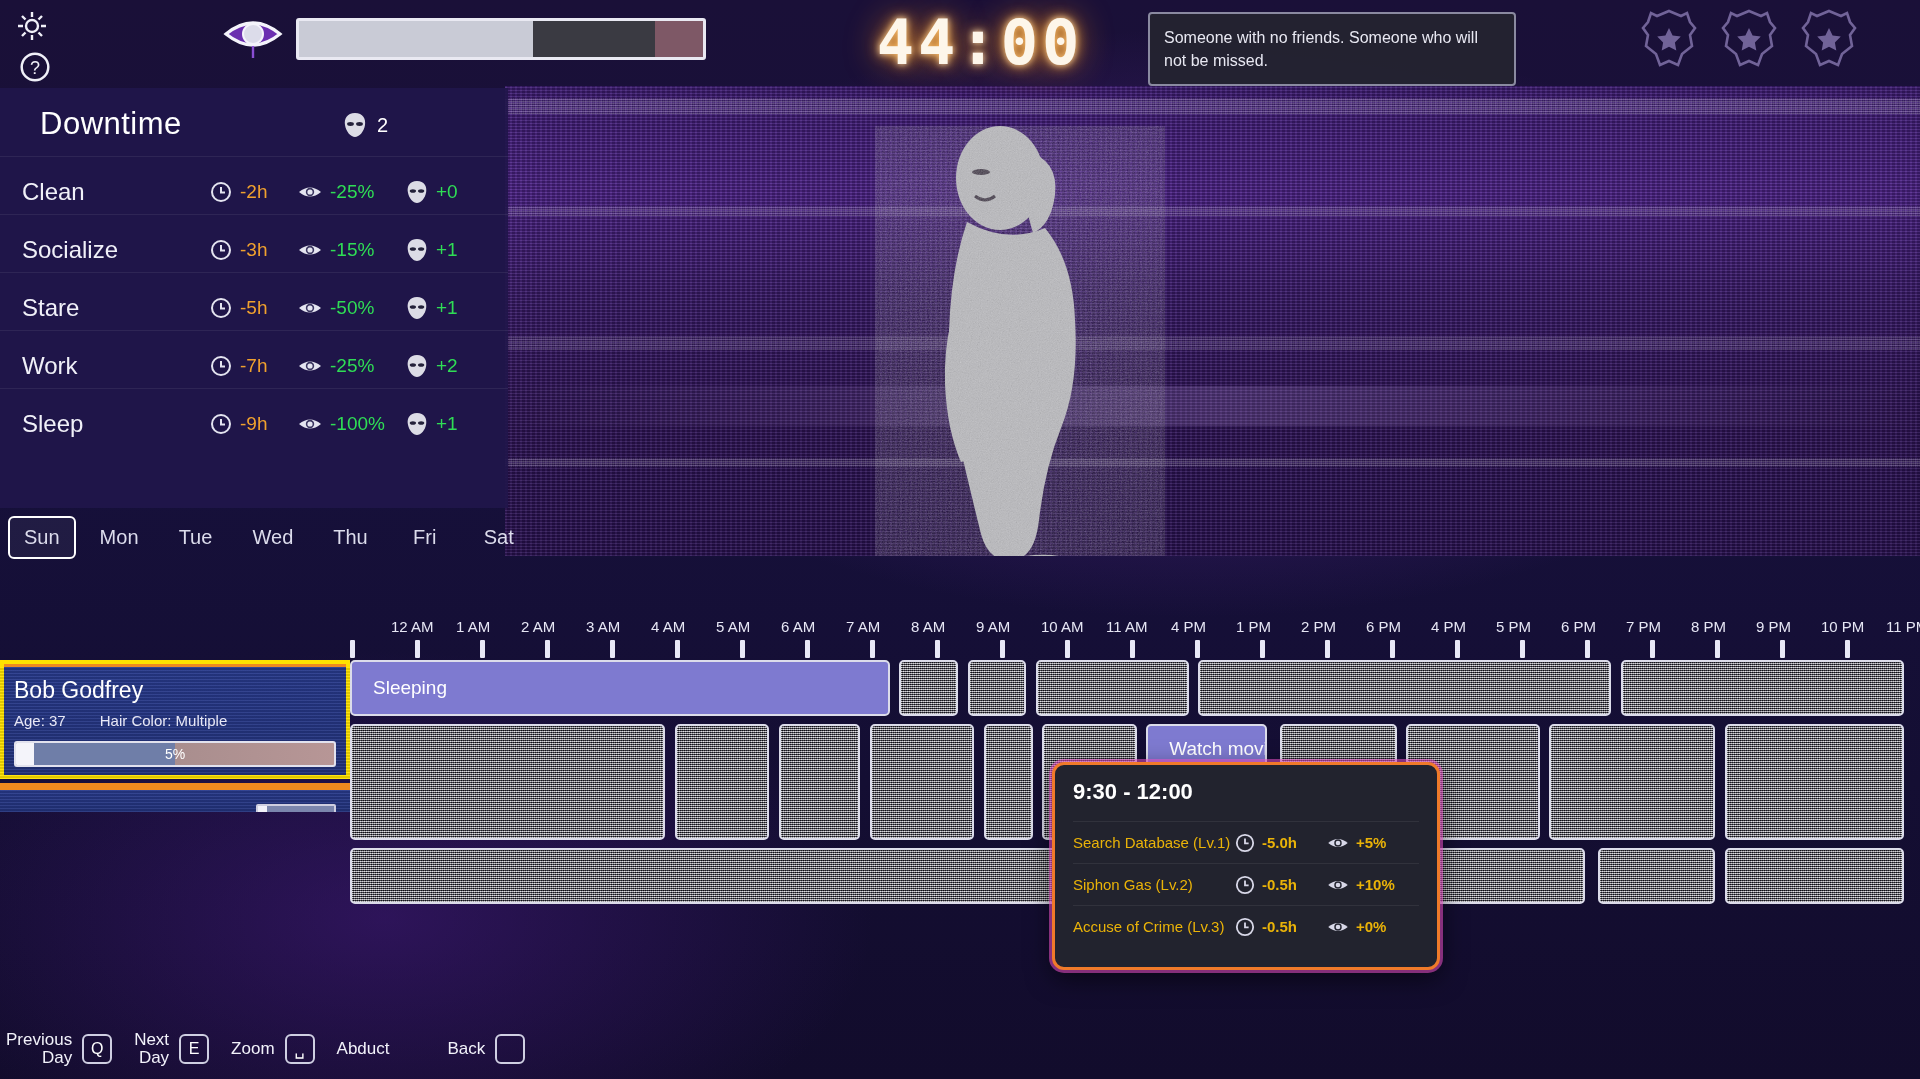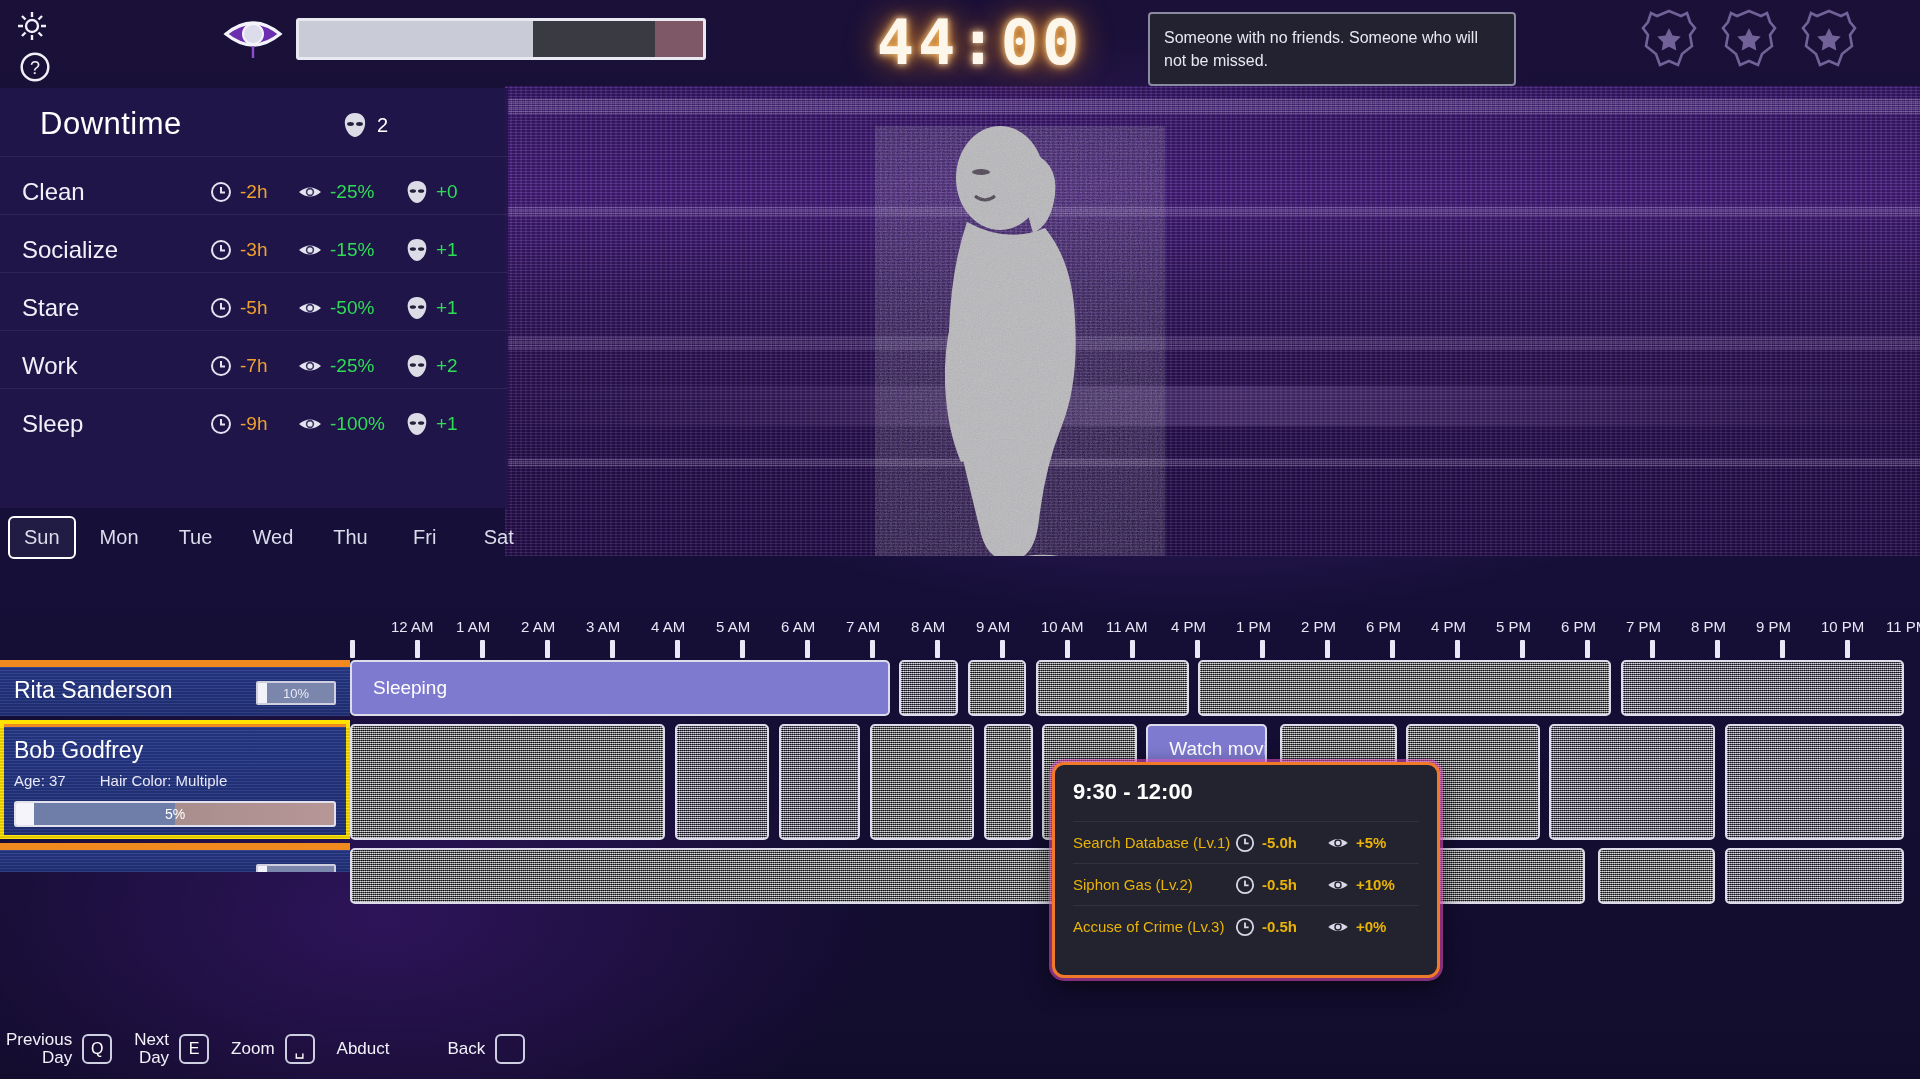--- a/index.html
+++ b/index.html
@@ -146,21 +146,21 @@
     position:absolute; top:0; height:56px; border:2px solid #dcdcea; border-radius:5px;
     display:flex; align-items:center; overflow:hidden;padding-left:7px;
   }
   .blk.known { background:#7e7ad0; }
   .blk .blabel { color:#fff; font-size:19px; padding-left:14px; white-space:nowrap; }
 
   
   #tooltip {
     position:absolute; left:1052px; top:762px; width:388px;
     background:#22232e; border:3px solid #f07a2a; border-radius:12px;
-    padding:14px 18px 28px; z-index:40;
+    padding:14px 18px 20px; z-index:40;
     box-shadow:0 0 0 3px rgba(235,80,200,.55), 0 8px 26px rgba(0,0,0,.6);
   }
   #tooltip .tt-time { color:#fff; font-size:22px; font-weight:bold; margin-bottom:16px; }
   .tt-row { display:flex; align-items:center; height:42px; border-top:1px solid rgba(255,255,255,.07); }
   .tt-label { width:162px; color:#eab308; font-size:15px; }
   .tt-stat { display:flex; align-items:center; gap:7px; width:92px; }
   .tt-val { color:#eab308; font-size:15px;font-weight:bold; }
 
   
   #bottombar {
@@ -464,27 +464,20 @@
         <div class="hourlab" style="left: 1309px;">8 PM</div>
         <div class="hourtick" style="left: 1365px;"></div>
         <div class="hourlab" style="left: 1374px;">9 PM</div>
         <div class="hourtick" style="left: 1430px;"></div>
         <div class="hourlab" style="left: 1439px;">10 PM</div>
         <div class="hourtick" style="left: 1495px;"></div>
         <div class="hourlab" style="left: 1504px;">11 PM</div>
       </div>
 
     <div id="charlist">
-      <div class="charrow">
-        <div class="char-name">Rita Sanderson</div>
-        <div class="char-mini">
-          <div class="knob"></div>
-          <div class="pct">10%</div>
-        </div>
-      </div>
 
       <div class="charrow selected">
         <div class="char-name">Bob Godfrey</div>
         <div class="char-meta">
           <span>Age: 37</span>
           <span>Hair Color: Multiple</span>
         </div>
         <div class="char-bar">
           <div class="knob"></div>
           <div class="pct">5%</div>

